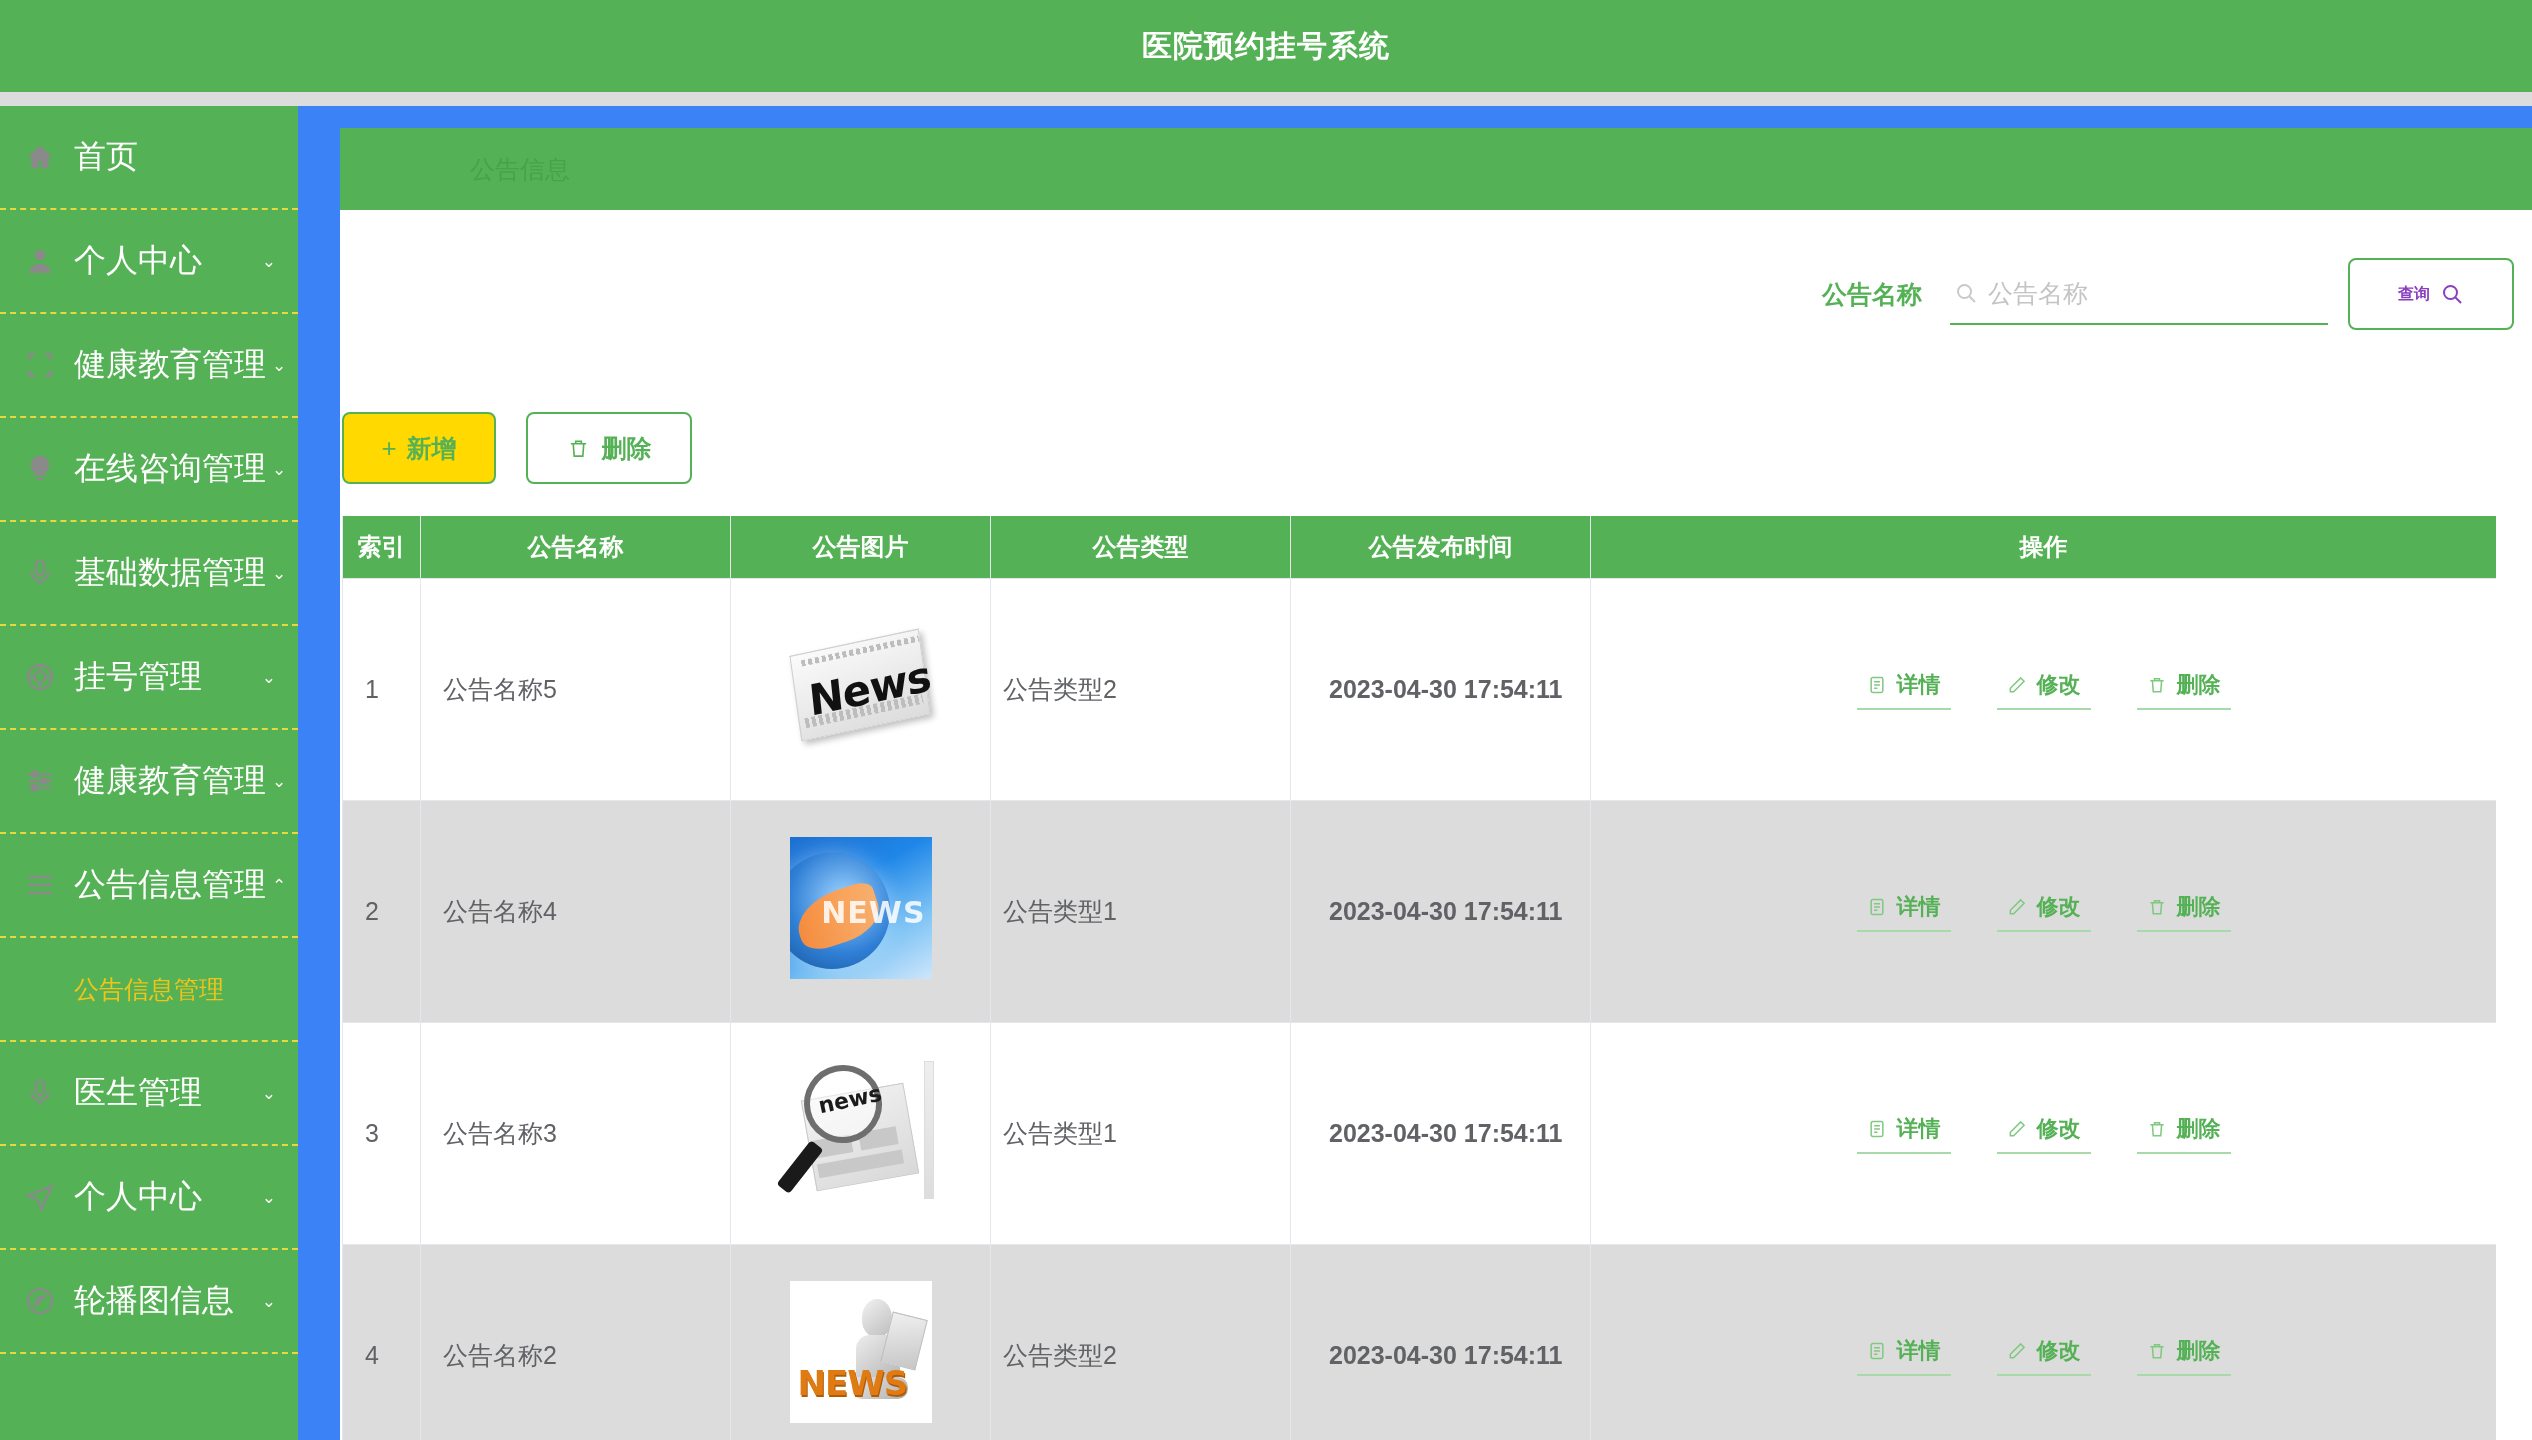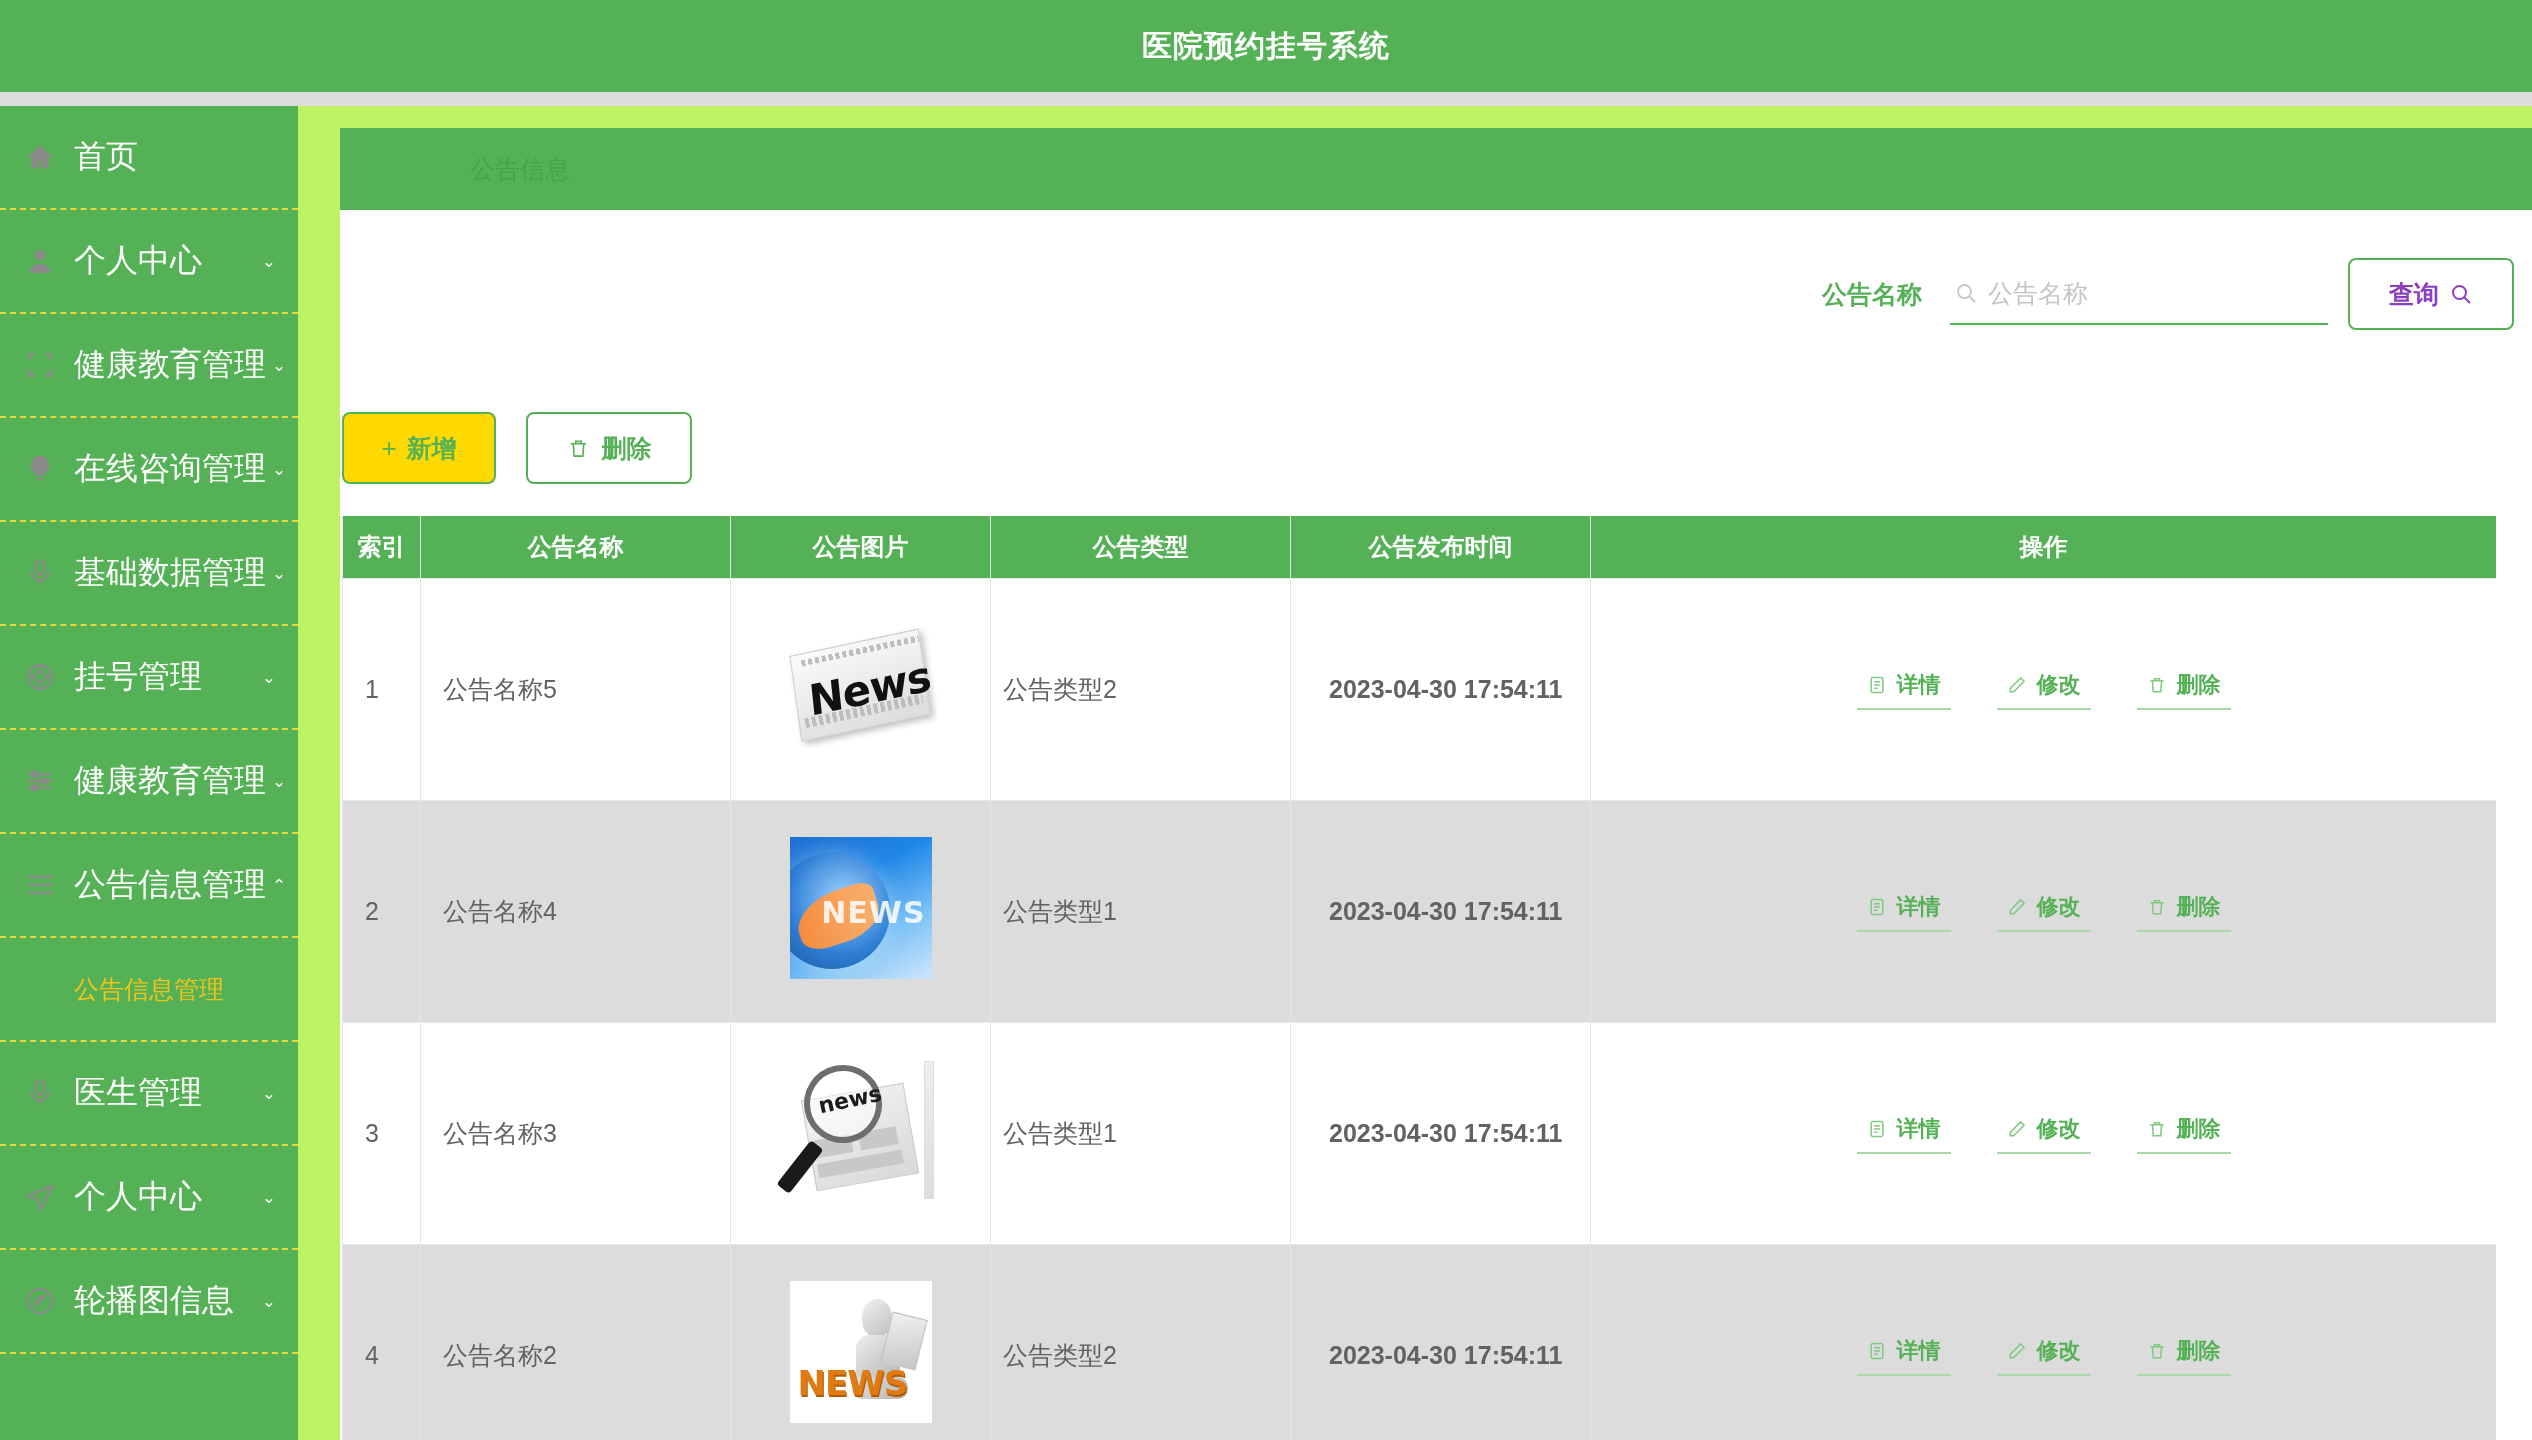--- a/index.html
+++ b/index.html
@@ -68,21 +68,21 @@
     display: flex; align-items: center; justify-content: center;
     border-bottom: 2px dashed #e8d83c;
     cursor: pointer;
   }
   .submenu-item .sm-label { color: #f0c419; font-size: 25px; white-space: nowrap; }
 
   
   .main {
     position: absolute; left: 298px; top: 106px;
     width: 2234px; height: 1334px;
-    background: #bef264; overflow: hidden;
+    background: #3b82f6; overflow: hidden;
   }
   .crumb-bar {
     position: absolute; left: 42px; top: 22px;
     width: 2192px; height: 82px; background: #55b155;
   }
   .crumb-text {
     position: absolute; left: 130px; top: 50%; transform: translateY(-50%);
     color: #47a347; font-size: 25px;
   }
 
@@ -107,21 +107,21 @@
     font-size: 25px; color: #444; width: 320px;
     font-family: "Liberation Sans", "DejaVu Sans", sans-serif;
   }
   .search-field input::placeholder { color: #c4c4c4; }
   .search-btn {
     margin-left: 20px; width: 166px; height: 72px;
     border: 2px solid #55b155; border-radius: 8px; background: #ffffff;
     display: flex; align-items: center; justify-content: center; gap: 10px;
     cursor: pointer;
   }
-  .search-btn .sb-text { color: #8a3fc0; font-size: 25px; font-weight: bold; }
+  .search-btn .sb-text { color: #8a3fc0; font-size: 16px; font-weight: bold; }
   .search-btn .sb-icon { color: #8a3fc0; display: flex; }
 
   
   .act-row { position: absolute; left: 2px; top: 202px; display: flex; gap: 30px; }
   .btn-add {
     width: 154px; height: 72px; background: #ffd900;
     border: 2px solid #55b155; border-radius: 8px;
     display: flex; align-items: center; justify-content: center; gap: 10px;
     cursor: pointer;
   }

